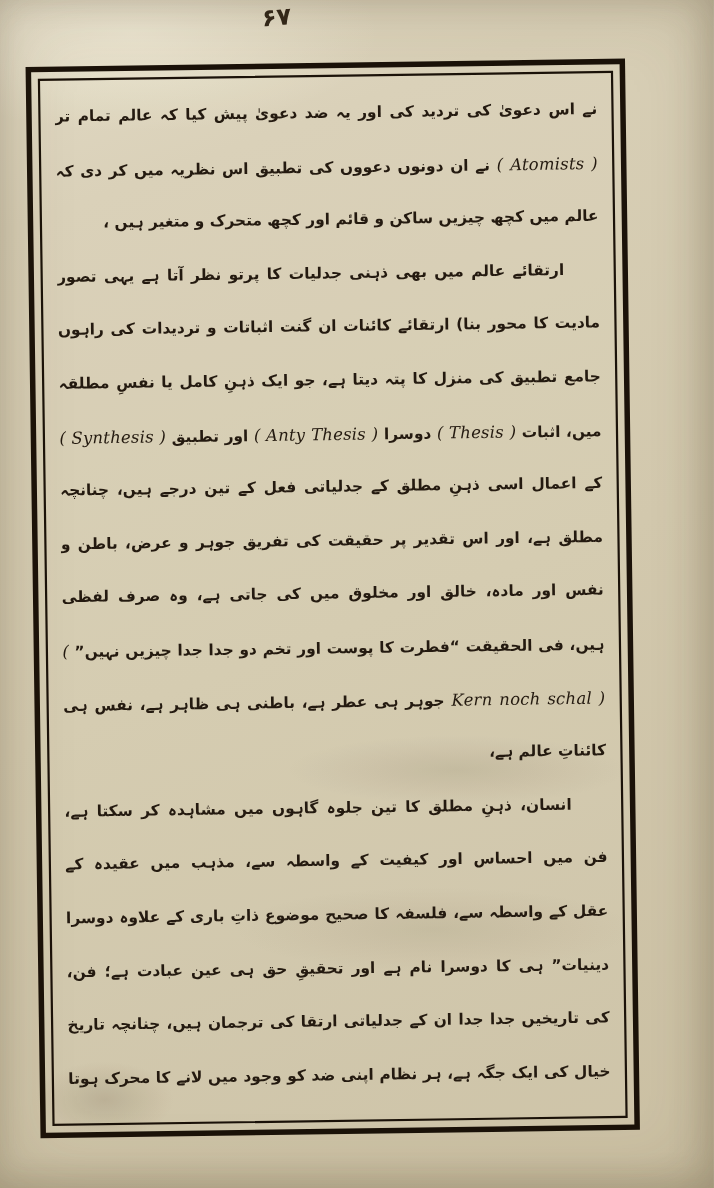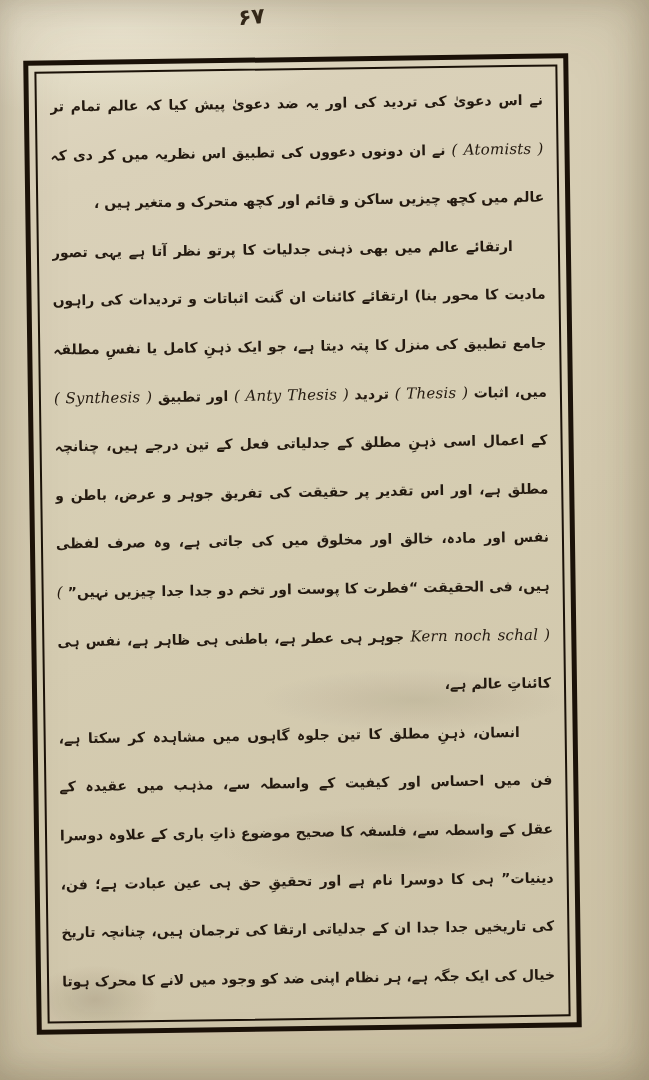--- a/index.html
+++ b/index.html
@@ -71,21 +71,21 @@
 
   <div class="frame">
     <div class="frame-inner">
       <div class="text-block">
           <div class="line"><span>نے اس دعویٰ کی تردید کی اور یہ ضد دعویٰ پیش کیا کہ عالم تمام تر حرکت و تغیر ہے، حامیانِ ذرّیت</span></div>
           <div class="line"><span class="latin" dir="ltr">( Atomists )</span><span> نے ان دونوں دعووں کی تطبیق اس نظریہ میں کر دی کہ حقیقت یہ ہے کہ</span></div>
           <div class="line para-end"><span>عالم میں کچھ چیزیں ساکن و قائم اور کچھ متحرک و متغیر ہیں ،</span></div>
           <div class="line indent"><span>ارتقائے عالم میں بھی ذہنی جدلیات کا پرتو نظر آتا ہے یہی تصور آگے چل کر </span></div>
           <div class="line"><span>مادیت کا محور بنا) ارتقائے کائنات ان گنت اثباتات و تردیدات کی راہوں سے گذر کر ایک آخری اور</span></div>
           <div class="line"><span>جامع تطبیق کی منزل کا پتہ دیتا ہے، جو ایک ذہنِ کامل یا نفسِ مطلقہ کہا جا سکتا ہے، ارتقا نظریے</span></div>
-          <div class="line"><span>میں، اثبات </span><span class="latin" dir="ltr">( Thesis )</span><span> تردید </span><span class="latin" dir="ltr">( Anty Thesis )</span><span> اور تطبیق </span><span class="latin" dir="ltr">( Synthesis )</span></div>
+          <div class="line"><span>میں، اثبات </span><span class="latin" dir="ltr">( Thesis )</span><span> دوسرا </span><span class="latin" dir="ltr">( Anty Thesis )</span><span> اور تطبیق </span><span class="latin" dir="ltr">( Synthesis )</span></div>
           <div class="line"><span>کے اعمال اسی ذہنِ مطلق کے جدلیاتی فعل کے تین درجے ہیں، چنانچہ اصل اول اور عین ذات ذہنِ</span></div>
           <div class="line"><span>مطلق ہے، اور اس تقدیر پر حقیقت کی تفریق جوہر و عرض، باطن و ظاہر، لامتناہی و متناہی،</span></div>
           <div class="line"><span>نفس اور مادہ، خالق اور مخلوق میں کی جاتی ہے، وہ صرف لفظی موشگافیاں ہیں اور بے معنی تجریدات</span></div>
           <div class="line"><span>ہیں، فی الحقیقت “فطرت کا پوست اور تخم دو جدا جدا چیزیں نہیں” </span><span class="latin" dir="ltr">( Natur het weder</span></div>
           <div class="line"><span class="latin" dir="ltr">Kern noch schal )</span><span> جوہر ہی عطر ہے، باطنی ہی ظاہر ہے، نفس ہی جسم ہے، خدا ہی</span></div>
           <div class="line para-end"><span>کائناتِ عالم ہے،</span></div>
           <div class="line indent"><span>انسان، ذہنِ مطلق کا تین جلوہ گاہوں میں مشاہدہ کر سکتا ہے، فن، مذہب اور فلسفہ</span></div>
           <div class="line"><span>فن میں احساس اور کیفیت کے واسطہ سے، مذہب میں عقیدہ کے واسطہ سے اور فلسفہ میں</span></div>
           <div class="line"><span>عقل کے واسطہ سے، فلسفہ کا صحیح موضوع ذاتِ باری کے علاوہ دوسرا نہیں “فلسفہ” معقول</span></div>
           <div class="line"><span>دینیات” ہی کا دوسرا نام ہے اور تحقیقِ حق ہی عین عبادت ہے؛ فن، مذہب اور فلسفہ</span></div>

